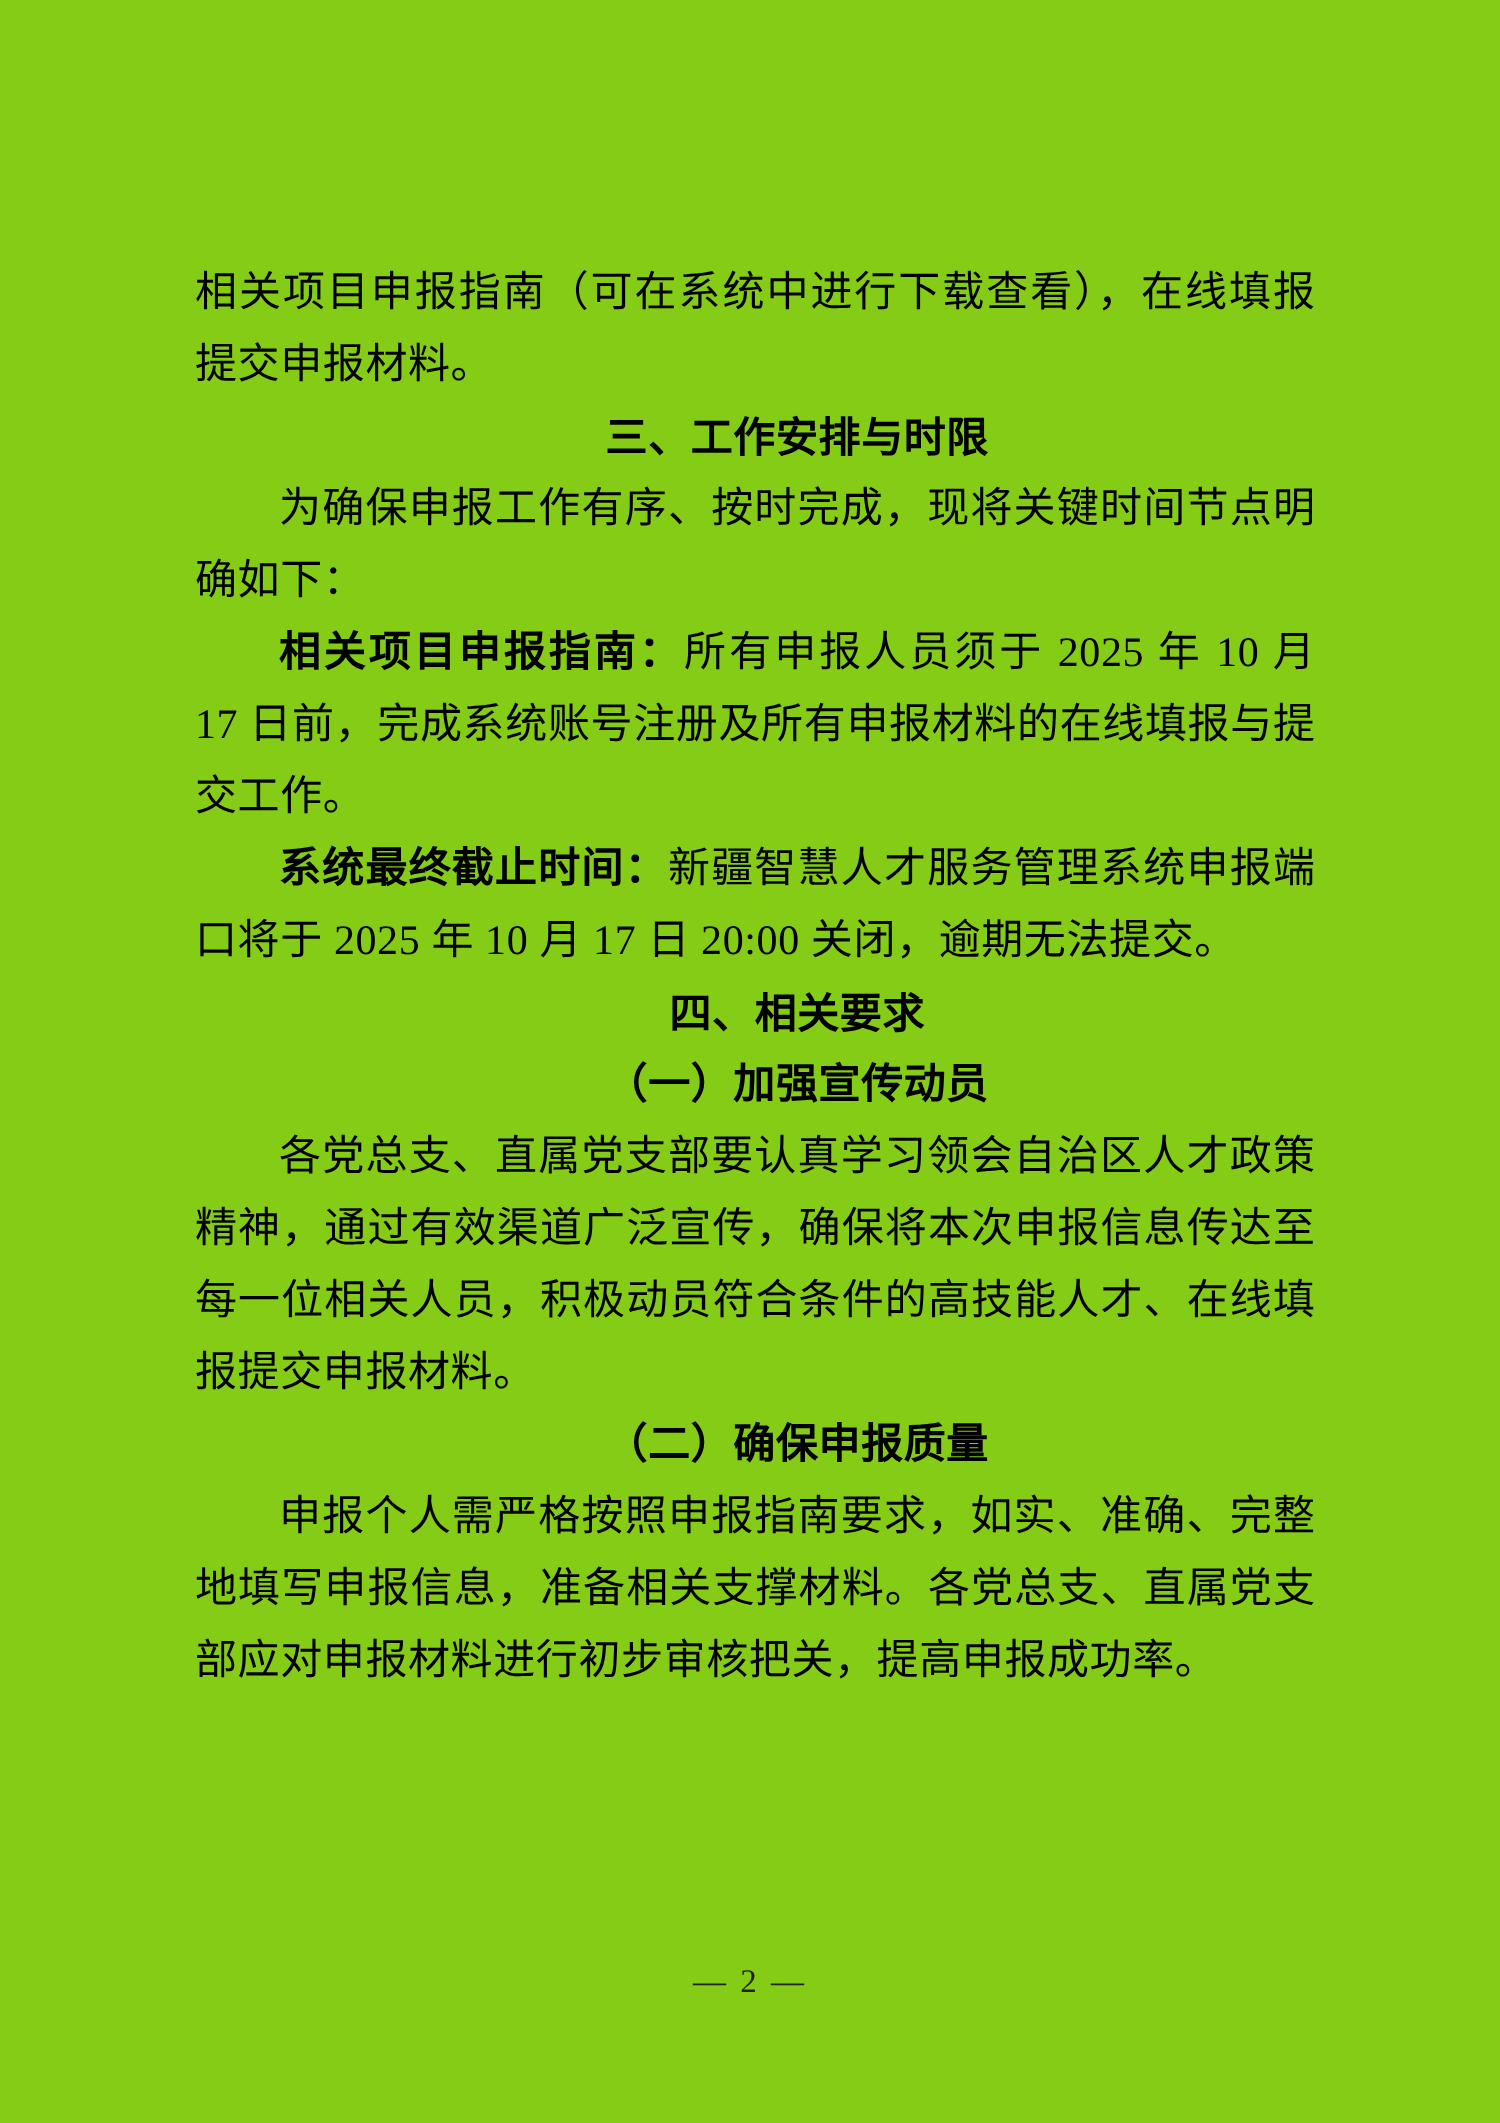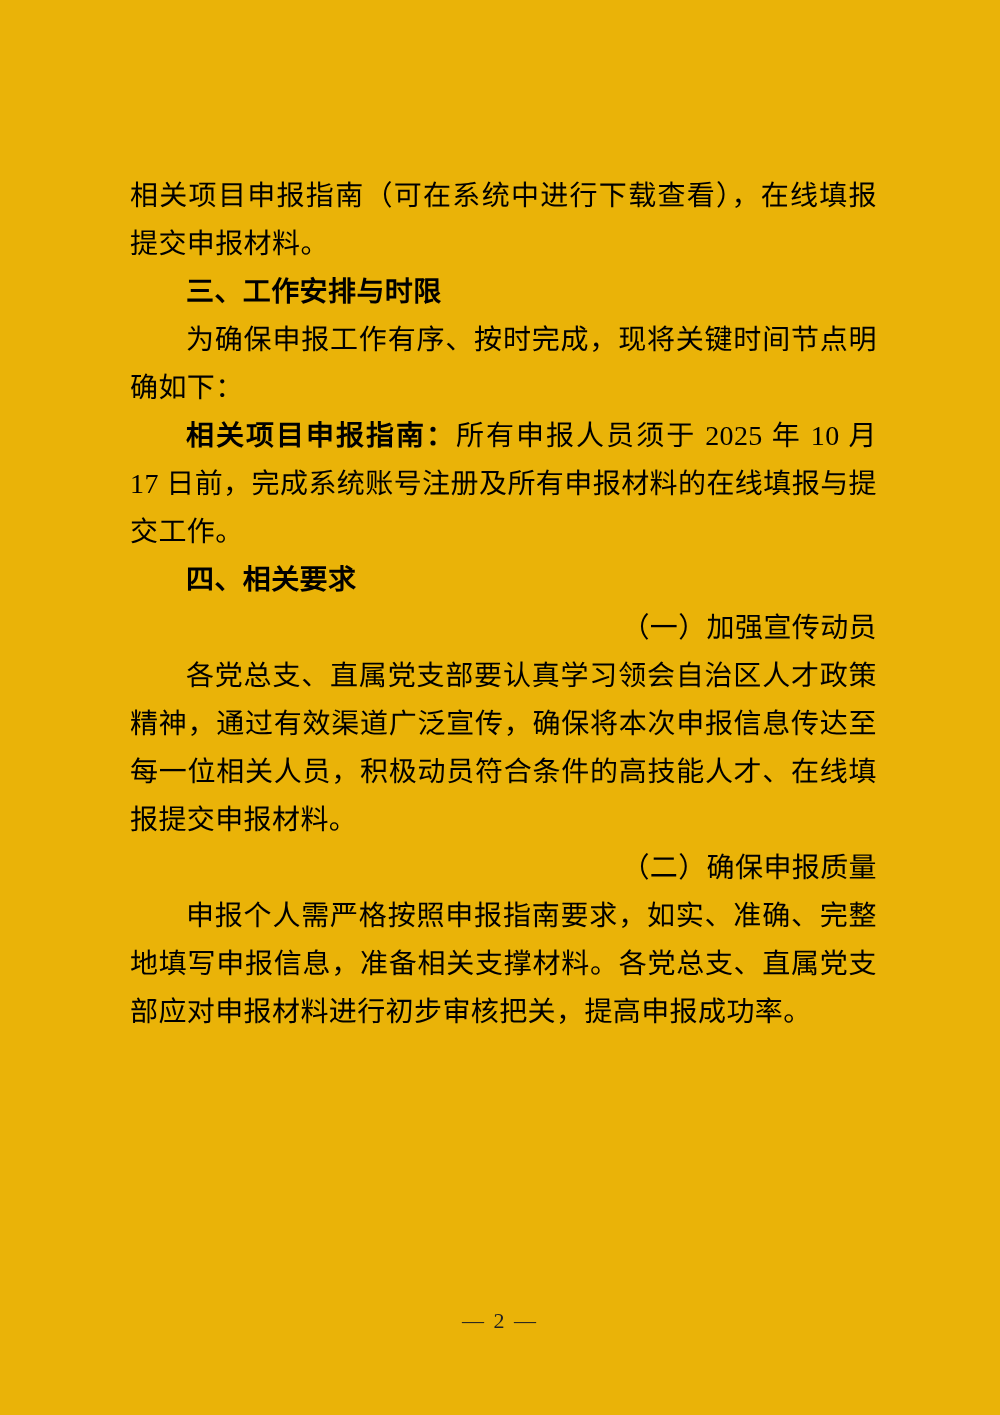--- a/index.html
+++ b/index.html
@@ -5,21 +5,21 @@
   html, body {
     margin: 0;
     padding: 0;
     background: #ffffff;
   }
   .page {
     position: relative;
     width: 1000px;
     height: 1415px;
     margin: 0 auto;
-    background: #eab308;
+    background: #84cc16;
     color: #000000;
     box-sizing: border-box;
     padding: 172px 123px 0 130px;
     font-family: "Liberation Serif", serif;
     font-size: 28px;
     line-height: 48px;
     overflow: hidden;
   }
   .content p {
     margin: 0;
@@ -27,26 +27,26 @@
     text-align: justify;
     text-indent: 2em;
     letter-spacing: 0.4px;
   }
   .content p.cont {
     text-indent: 0;
   }
   .content p.h1 {
     font-family: Liberation Sans, sans-serif;
     font-weight: bold;
-    text-align: left;
+    text-align: center;
   }
   .content p.h2 {
     font-family: "Liberation Serif", serif;
-    font-weight: normal;
-    text-align: right;
+    font-weight: bold;
+    text-align: center;
   }
   .lead {
     font-weight: bold;
   }
   .footer {
     position: absolute;
     left: 0;
     top: 1308px;
     width: 1000px;
     text-align: center;
@@ -64,20 +64,21 @@
   <div class="content">
 
     <p class="cont"><span>相关项目申报指南（可在系统中进行下载查看），在线填报提交申报材料。</span></p>
 
     <p class="h1"><span>三、工作安排与时限</span></p>
 
     <p><span>为确保申报工作有序、按时完成，现将关键时间节点明确如下：</span></p>
 
     <p><span class="lead">相关项目申报指南：</span><span>所有申报人员须于 2025 年 10 月 17 日前，完成系统账号注册及所有申报材料的在线填报与提交工作。</span></p>
 
+    <p><span class="lead">系统最终截止时间：</span><span>新疆智慧人才服务管理系统申报端口将于 2025 年 10 月 17 日 20:00 关闭，逾期无法提交。</span></p>
 
 
     <p class="h1"><span>四、相关要求</span></p>
 
     <p class="h2"><span>（一）加强宣传动员</span></p>
 
     <p><span>各党总支、直属党支部要认真学习领会自治区人才政策精神，通过有效渠道广泛宣传，确保将本次申报信息传达至每一位相关人员，积极动员符合条件的高技能人才、在线填报提交申报材料。</span></p>
 
     <p class="h2"><span>（二）确保申报质量</span></p>
 

